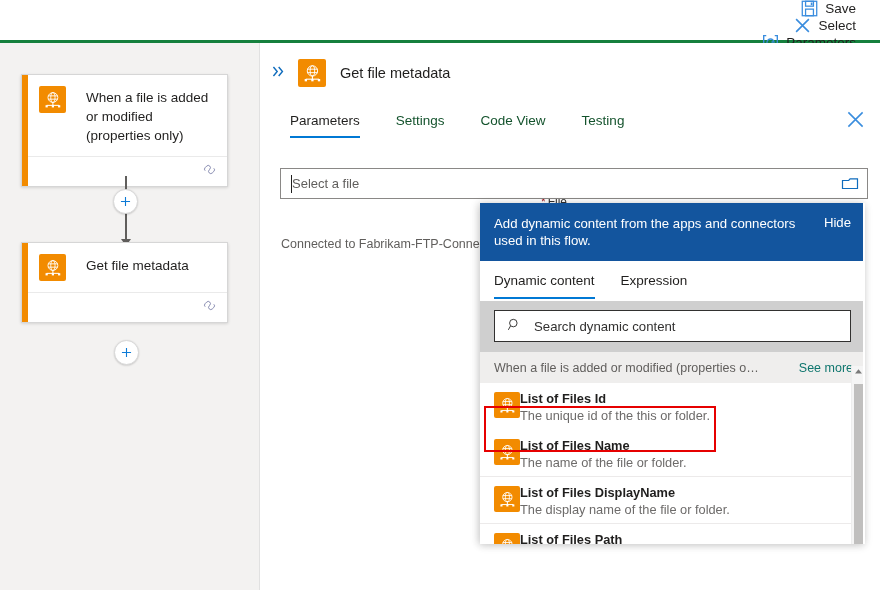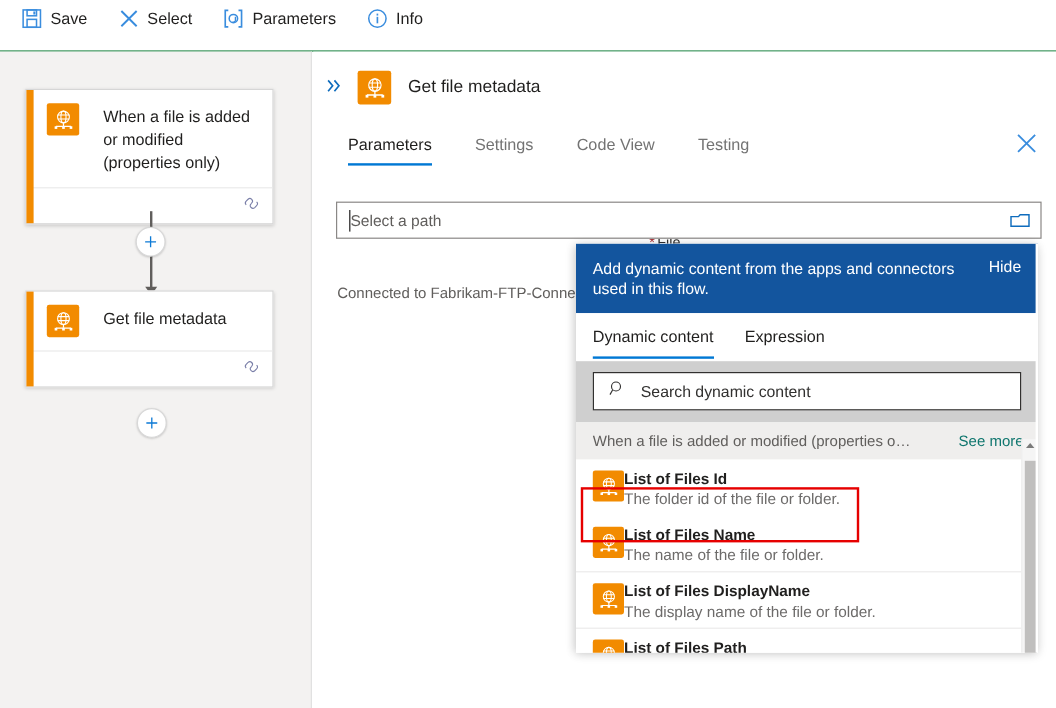--- a/index.html
+++ b/index.html
@@ -15,25 +15,26 @@
     width: 880px; height: 590px;
     background: #ffffff;
   }
 
   
   .toolbar {
     position: absolute;
     left: 0; top: 0;
     width: 880px; height: 43px;
     background: #ffffff;
-    border-bottom: 1px solid #15803d;
-    display: flex;
-    align-items: flex-start;
+    border-bottom: 3px solid #15803d;
+    display: flex;
+    align-items: flex-end;
     padding-left: 16px;
     box-sizing: border-box;
+    flex-direction: column;
   }
   .tb-item {
     display: flex;
     align-items: center;
     gap: 7px;
     margin-right: 22px;
     cursor: pointer;
     height: 30px;
     padding: 0 2px;
   }
@@ -166,21 +167,21 @@
   }
 
   .tabs {
     position: absolute;
     left: 29px; top: 62px;
     display: flex;
     gap: 0px;
   }
   .tab {
     font-size: 13.5px;
-    color: #737373;
+    color: #14532d;
     padding: 8px 14px 10px 0;
     margin-right: 22px;
     cursor: pointer;
     position: relative;
   }
   .tab.active { color: #201f1e; }
   .tab.active::after {
     content: "";
     position: absolute;
     left: 0; right: 14px; bottom: 0;
@@ -571,21 +572,21 @@
       </div>
     </div>
 
     <div class="field-label">
       <span class="req-star">*</span><span>File</span>
     </div>
   </div>
 
   <div class="file-input">
     <span class="caret"></span>
-    <span class="file-placeholder">Select a path</span>
+    <span class="file-placeholder">Select a file</span>
     <span class="folder-btn">
       <svg viewBox="0 0 20 20" width="20" height="20">
         <path d="M2.5 6.5 h6.2 l1.4 -1.6 h7.4 v9.6 h-15 z" fill="none" stroke="#0f6cbd" stroke-width="1.2"></path>
       </svg>
     </span>
   </div>
 
   <div class="connected-text">Connected to Fabrikam-FTP-Connect</div>
 
   <div class="dyn">
@@ -631,21 +632,21 @@
             <path d="M6.4 7.4 h12.2 M6.4 11.6 h12.2" stroke="#ffffff" stroke-width="1.15"></path>
             <path d="M12.5 15 v4.2" stroke="#ffffff" stroke-width="1.3"></path>
             <path d="M4.6 19.4 h15.8" stroke="#ffffff" stroke-width="1.3"></path>
             <rect x="3.2" y="19.2" width="2.8" height="2.8" fill="#ffffff"></rect>
             <rect x="11.1" y="19.2" width="2.8" height="2.8" fill="#ffffff"></rect>
             <rect x="19" y="19.2" width="2.8" height="2.8" fill="#ffffff"></rect>
           </svg>
         </span>
         <span class="it-texts">
           <span class="it-name">List of Files Id</span>
-          <span class="it-desc">The folder id of the file or folder.</span>
+          <span class="it-desc">The unique id of the this or folder.</span>
         </span>
       </div>
 
       <div class="dyn-item">
         <span class="it-icon">
           <svg viewBox="0 0 24 24" width="18" height="18">
             <circle cx="12.5" cy="9.5" r="6.2" fill="none" stroke="#ffffff" stroke-width="1.15"></circle>
             <ellipse cx="12.5" cy="9.5" rx="2.7" ry="6.2" fill="none" stroke="#ffffff" stroke-width="1.15"></ellipse>
             <path d="M6.4 7.4 h12.2 M6.4 11.6 h12.2" stroke="#ffffff" stroke-width="1.15"></path>
             <path d="M12.5 15 v4.2" stroke="#ffffff" stroke-width="1.3"></path>

